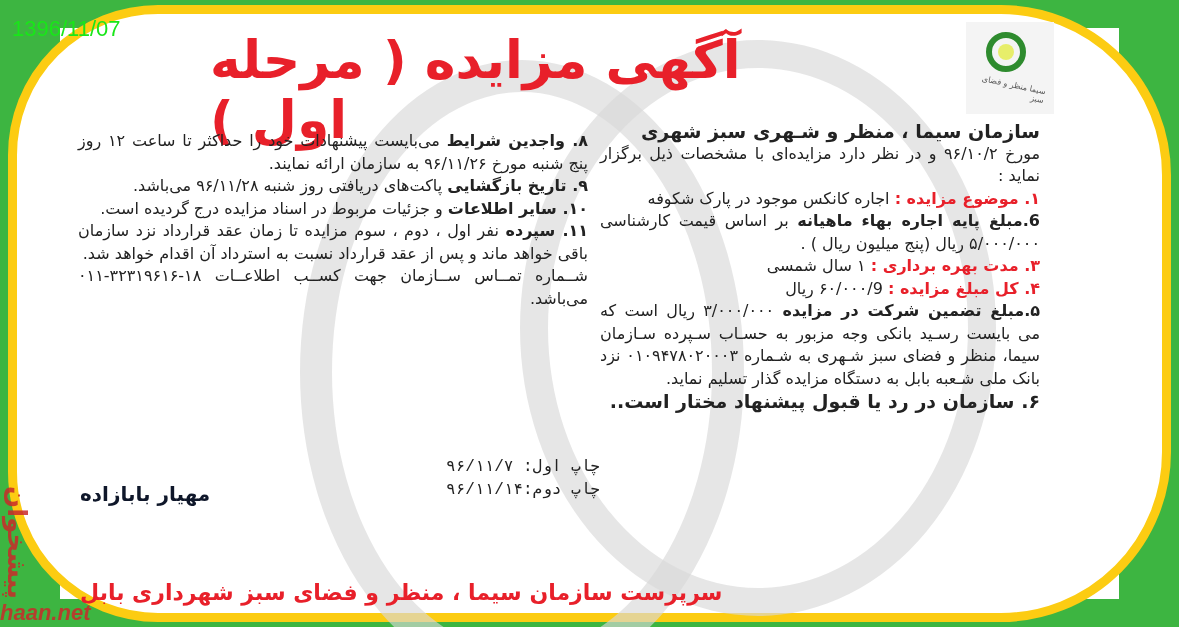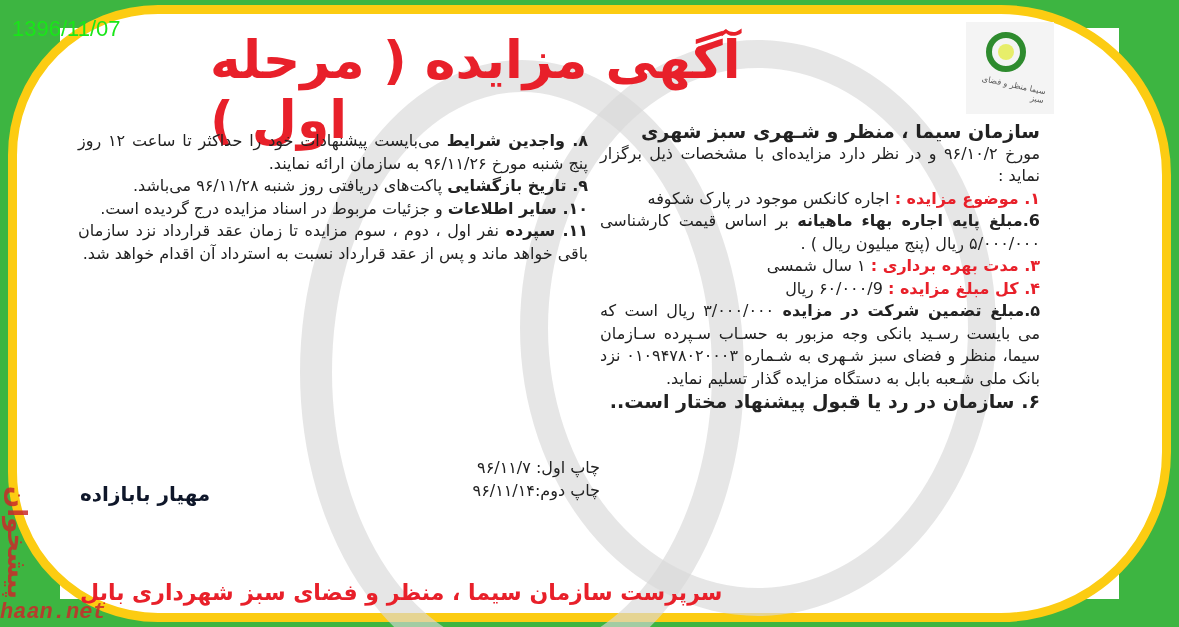--- a/index.html
+++ b/index.html
@@ -20,22 +20,22 @@
   .logo .cap { position: absolute; left: 8px; top: 58px; width: 72px; height: 12px; font-size: 8px; color: #555; direction: rtl; transform: rotate(12deg); }
   .col { position: absolute; direction: rtl; text-align: justify; color: #222; z-index: 3; font-size: 16px; line-height: 22.5px; }
   .col-right { left: 600px; top: 120px; width: 440px; }
   .col-left { left: 78px; top: 130px; width: 510px; }
   .b { font-weight: bold; }
   .r { color: #e8202a; font-weight: bold; }
   .h1 { font-size: 19px; font-weight: bold; }
   .p { margin: 0; }
   .sign-name { position: absolute; left: 80px; top: 482px; color: #0f172a; font-size: 20px; font-weight: bold; direction: rtl; z-index: 3; }
   .sign-title { position: absolute; left: 80px; top: 532px; color: #e8202a; font-size: 22px; font-weight: bold; direction: rtl; z-index: 3; margin-top: 48px; }
-  .dates { position: absolute; left: 420px; top: 456px; width: 180px; direction: rtl; text-align: right; font-size: 16px; line-height: 23px; color: #222; z-index: 3; }
-  .site { position: absolute; left: 0; top: 600px; color: #c92a2a; font-size: 22px; font-weight: bold; font-style: italic; z-index: 6; font-family: Liberation Mono, monospace; opacity: .85; }
+  .dates { position: absolute; left: 420px; top: 456px; width: 180px; direction: rtl; text-align: right; font-size: 16px; line-height: 23px; color: #222; z-index: 3; font-family: Liberation Mono, monospace; }
+  .site { position: absolute; left: 0; top: 600px; color: #c92a2a; font-size: 22px; font-weight: bold; font-style: italic; z-index: 6; font-family: Liberation Sans, sans-serif; opacity: .85; }
   .site-logo { position: absolute; left: 2px; top: 486px; color: #c92a2a; font-size: 26px; font-weight: bold; z-index: 6; writing-mode: vertical-rl; opacity: .85; }
 </style>
 </head>
 <body>
 
 <div class="frame">
   <div class="green g-left"></div>
   <div class="green g-right"></div>
   <div class="green g-top"></div>
   <div class="green g-bottom"></div>
@@ -63,20 +63,21 @@
   <p class="p"><span class="r">۴. کل مبلغ مزایده :</span><span> ۶۰/۰۰۰/9 ریال</span></p>
   <p class="p"><span class="b">۵.مبلغ تضمین شرکت در مزایده</span><span> ۳/۰۰۰/۰۰۰ ریال است که می بایست رسـید بانکی وجه مزبور به حسـاب سـپرده سـازمان سیما، منظر و فضای سبز شـهری به شـماره ۰۱۰۹۴۷۸۰۲۰۰۰۳ نزد بانک ملی شـعبه بابل به دستگاه مزایده گذار تسلیم نماید.</span></p>
   <p class="p h1">۶. سازمان در رد یا قبول پیشنهاد مختار است..</p>
 </div>
 
 <div class="col col-left">
   <p class="p"><span class="b">۸. واجدین شرایط</span><span> می‌بایست پیشنهادات خود را حداکثر تا ساعت ۱۲ روز پنج شنبه مورخ ۹۶/۱۱/۲۶ به سازمان ارائه نمایند.</span></p>
   <p class="p"><span class="b">۹. تاریخ بازگشایی</span><span> پاکت‌های دریافتی روز شنبه ۹۶/۱۱/۲۸ می‌باشد.</span></p>
   <p class="p"><span class="b">۱۰. سایر اطلاعات</span><span> و جزئیات مربوط در اسناد مزایده درج گردیده است.</span></p>
   <p class="p"><span class="b">۱۱. سپرده</span><span> نفر اول ، دوم ، سوم مزایده تا زمان عقد قرارداد نزد سازمان باقی خواهد ماند و پس از عقد قرارداد نسبت به استرداد آن اقدام خواهد شد.</span></p>
+  <p class="p">شــماره تمــاس ســازمان جهت کســب اطلاعــات ۱۸-۳۲۳۱۹۶۱۶-۰۱۱ می‌باشد.</p>
 </div>
 
 <div class="dates">
   <div>چاپ اول: ۹۶/۱۱/۷</div>
   <div>چاپ دوم:۹۶/۱۱/۱۴</div>
 </div>
 
 <div class="sign-name">مهیار بابازاده</div>
 <div class="sign-title">سرپرست سازمان سیما ، منظر و فضای سبز شهرداری بابل</div>
 

